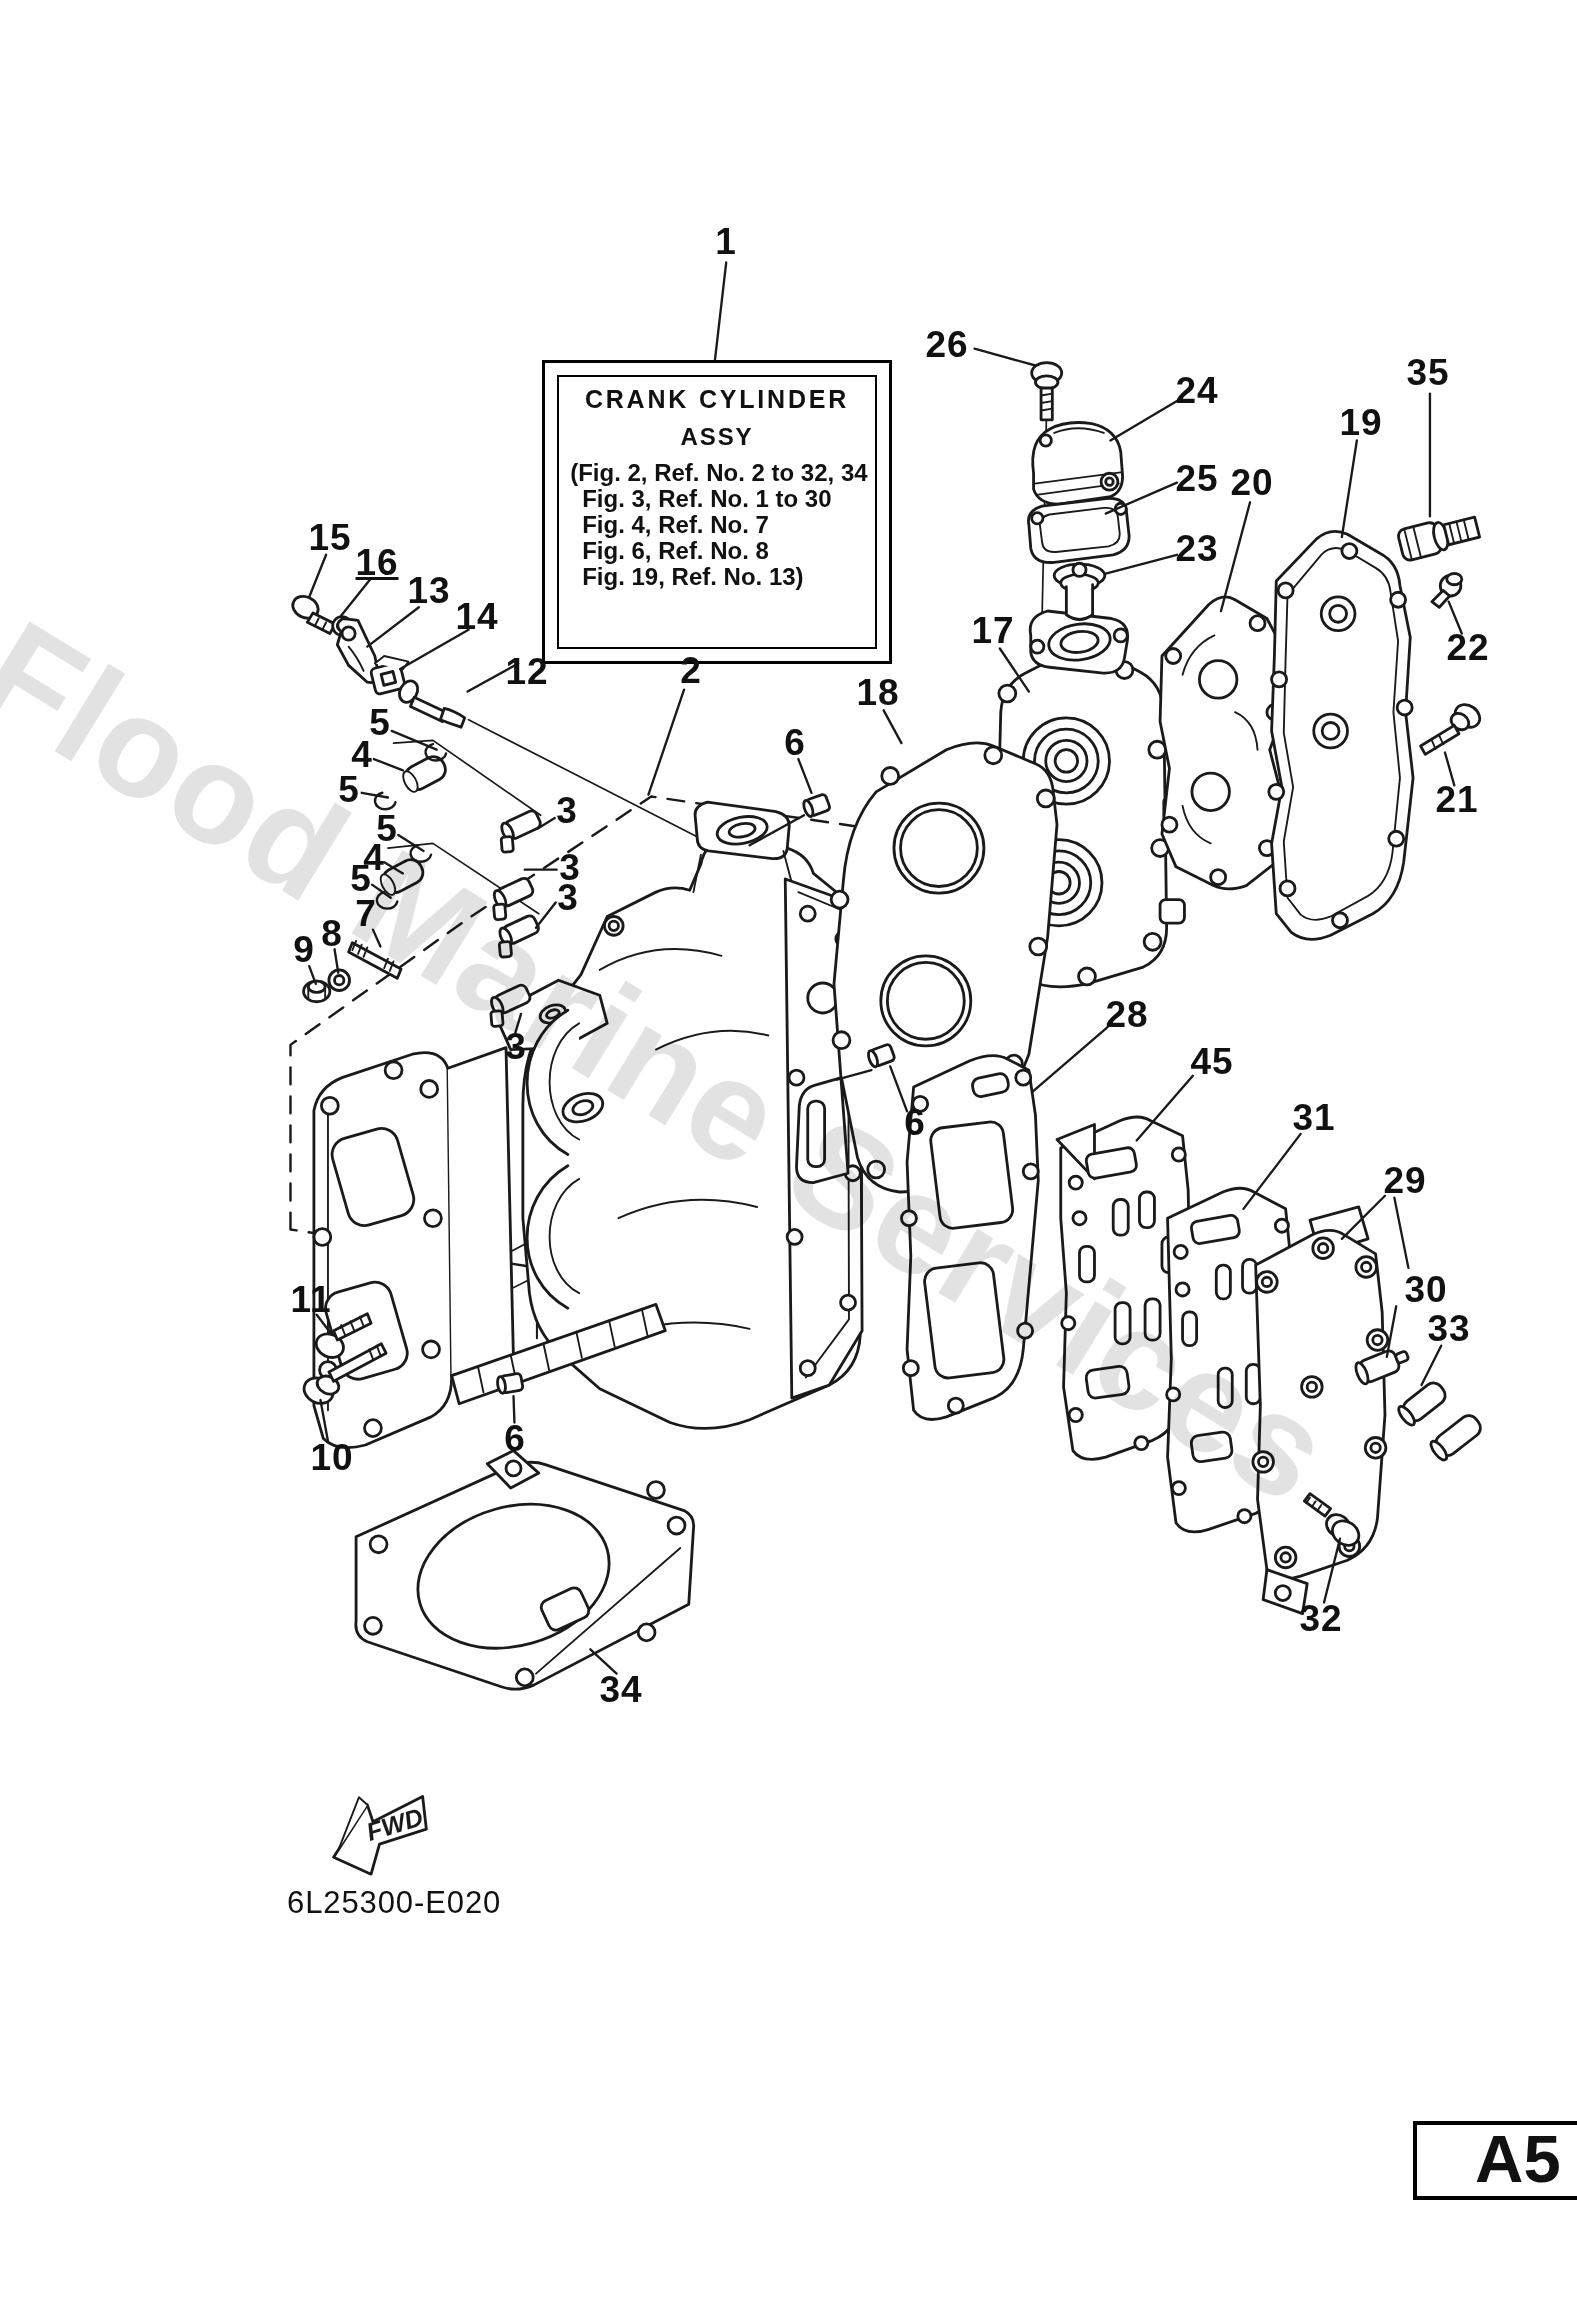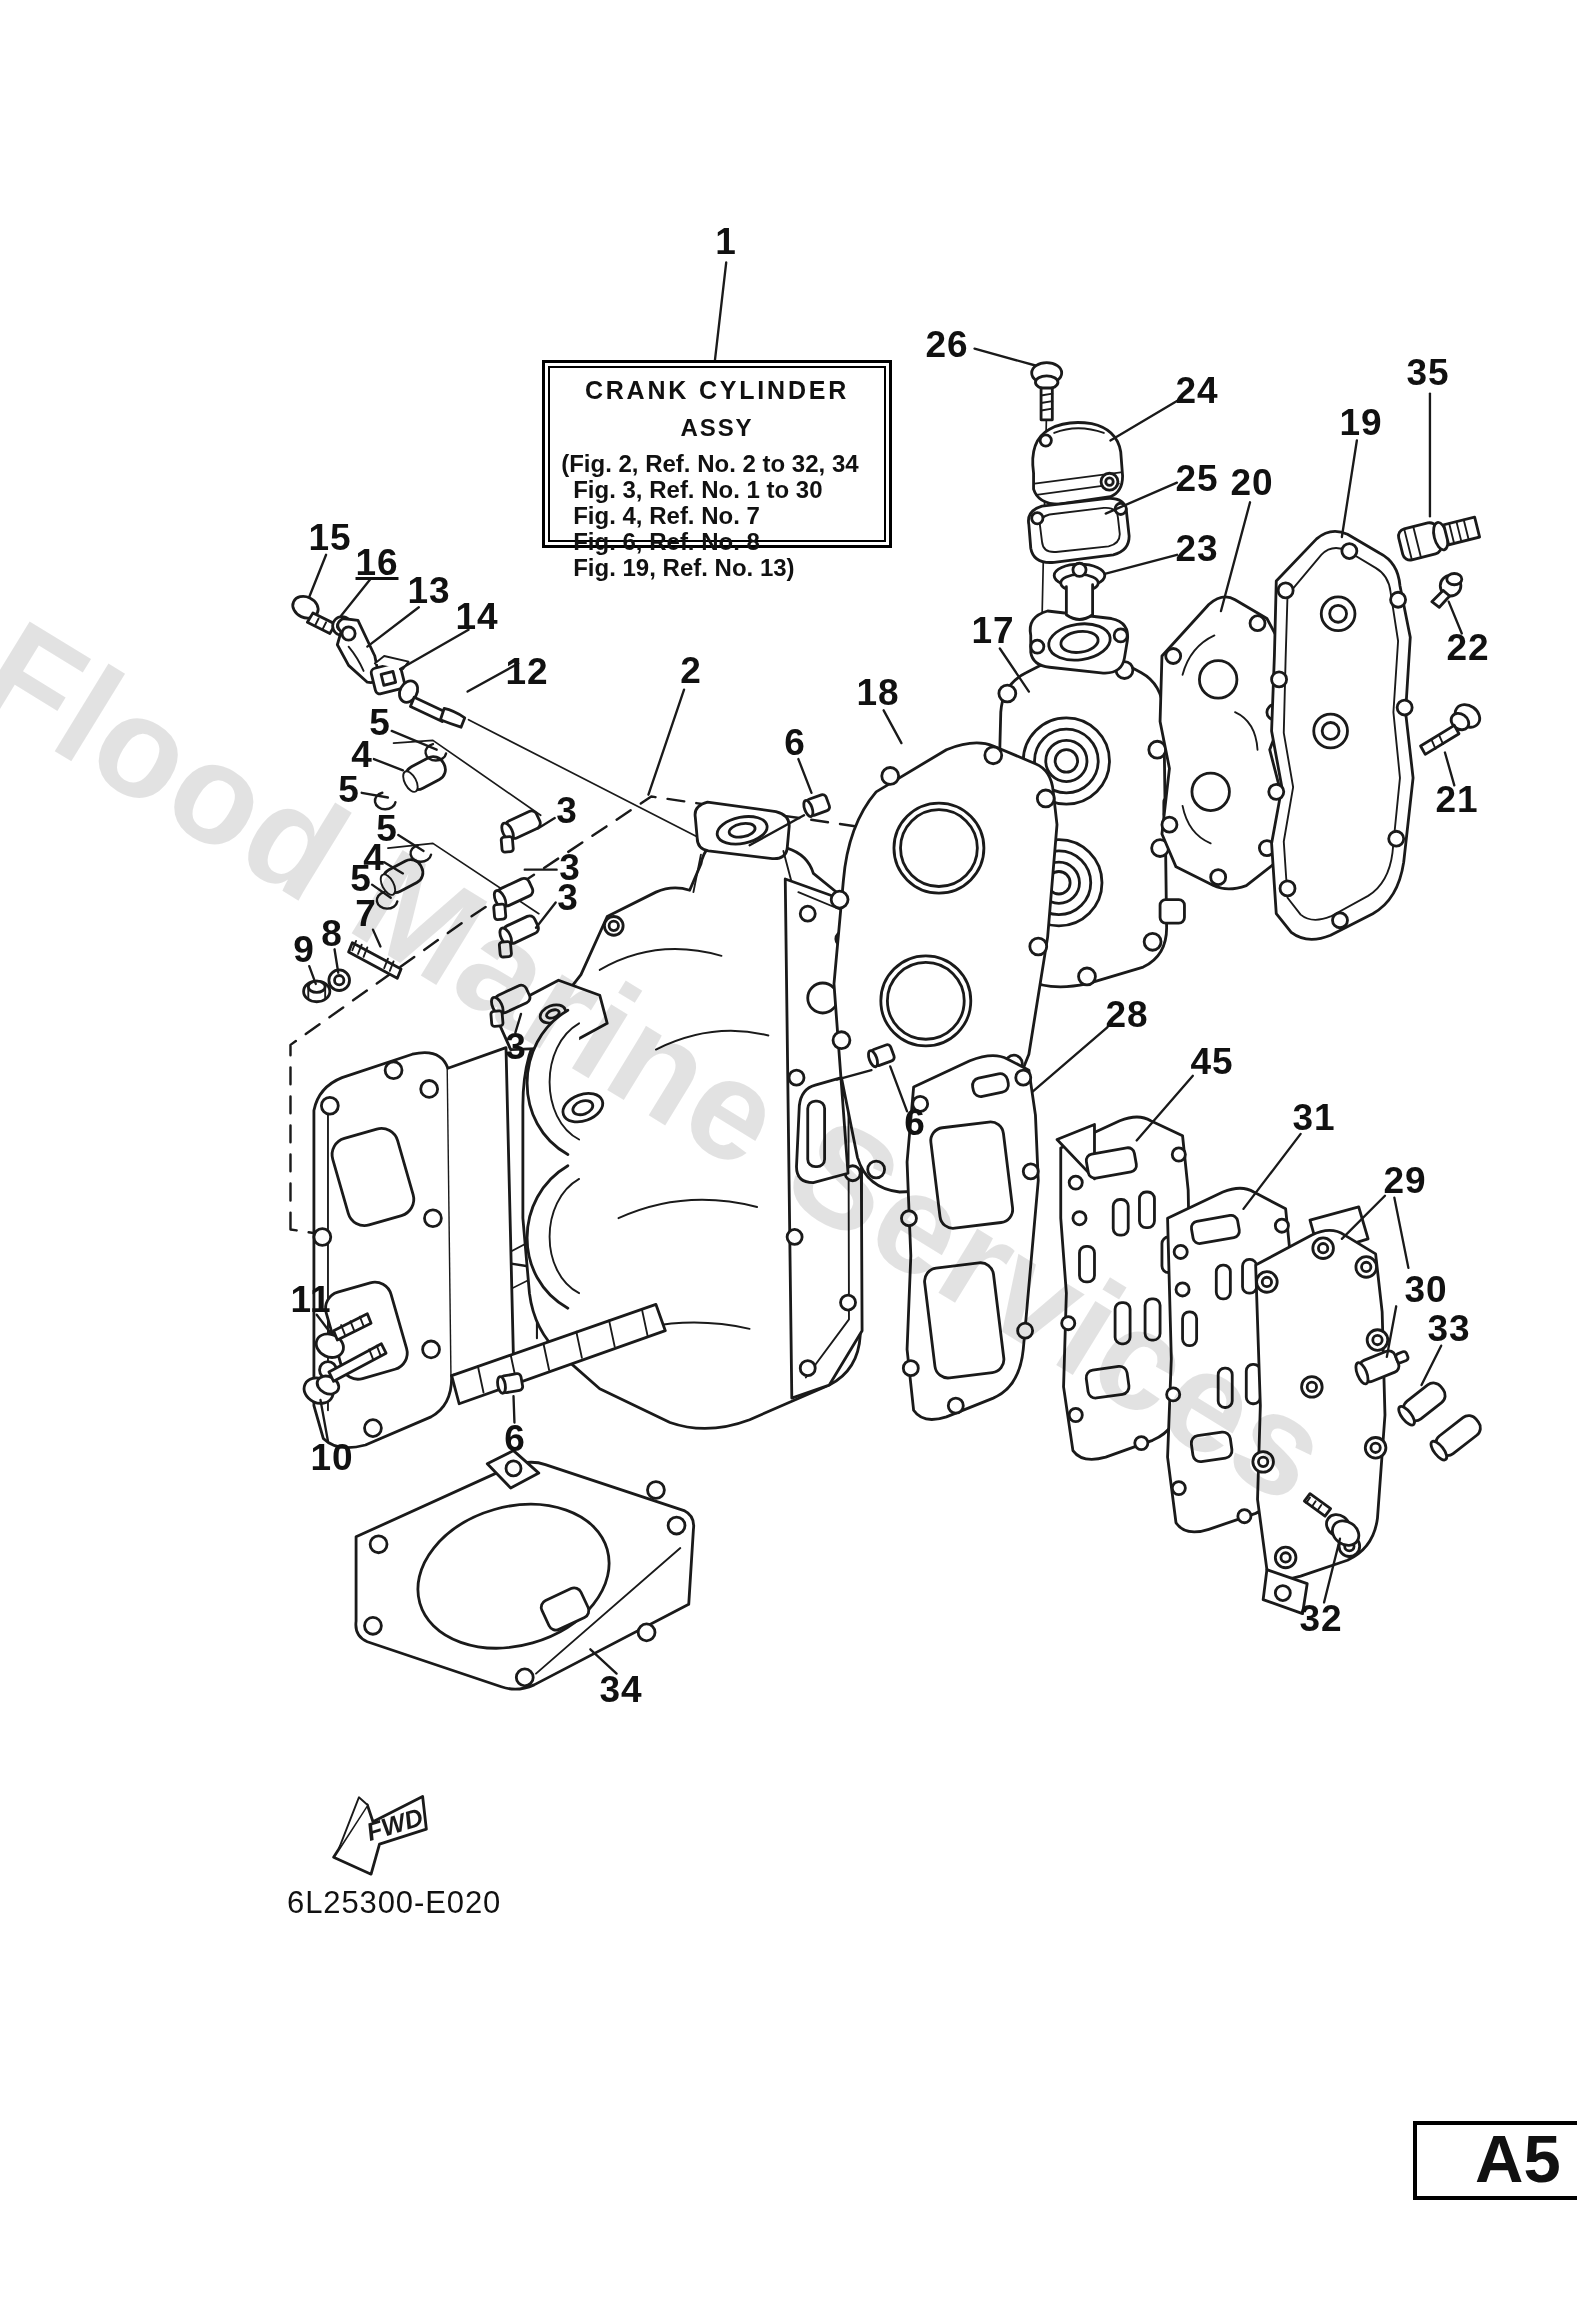--- a/index.html
+++ b/index.html
@@ -3,22 +3,22 @@
 <meta charset="utf-8">
 <style>
   html,body{margin:0;padding:0;background:#fff;}
   body{width:1578px;height:2324px;position:relative;overflow:hidden;
        font-family:"Liberation Sans",sans-serif;color:#111;}
   #art-layer{position:absolute;left:0;top:0;z-index:1;}
   #watermark{position:absolute;left:39px;top:588px;z-index:5;
              transform:rotate(31.5deg);transform-origin:0 0;
              font-size:142px;font-weight:bold;color:#000;opacity:.11;
              white-space:nowrap;pointer-events:none;letter-spacing:1.9px;}
-  #title-box{position:absolute;left:542px;top:360px;width:350px;height:188px;
-             border:3.7px solid #000;background:#fff;z-index:3;box-sizing:border-box;padding:3px;}
+  #title-box{position:absolute;left:542px;top:360px;width:350px;height:304px;
+             border:3.7px solid #000;background:#fff;z-index:3;box-sizing:border-box;padding:12px;}
   #title-box .inner{border:2.8px solid #000;width:100%;height:100%;box-sizing:border-box;
              display:flex;flex-direction:column;align-items:stretch;padding-top:7.5px;}
   .tb-title{text-align:center;font-weight:bold;font-size:25px;letter-spacing:2.8px;}
   .tb-sub{text-align:center;font-weight:bold;font-size:24px;letter-spacing:1.9px;margin-top:9.4px;}
   .tb-refs{margin-top:9.4px;font-weight:bold;font-size:24px;line-height:26px;padding-left:11.2px;}
   .tb-refs div{white-space:nowrap;}
   .tb-refs div + div{padding-left:12px;}
   #callout-layer{position:absolute;left:0;top:0;width:1578px;height:2324px;z-index:4;pointer-events:none;}
   .callout{position:absolute;font-size:37px;font-weight:bold;color:#111;
            transform:translate(-50%,-50%);letter-spacing:0.9px;}

